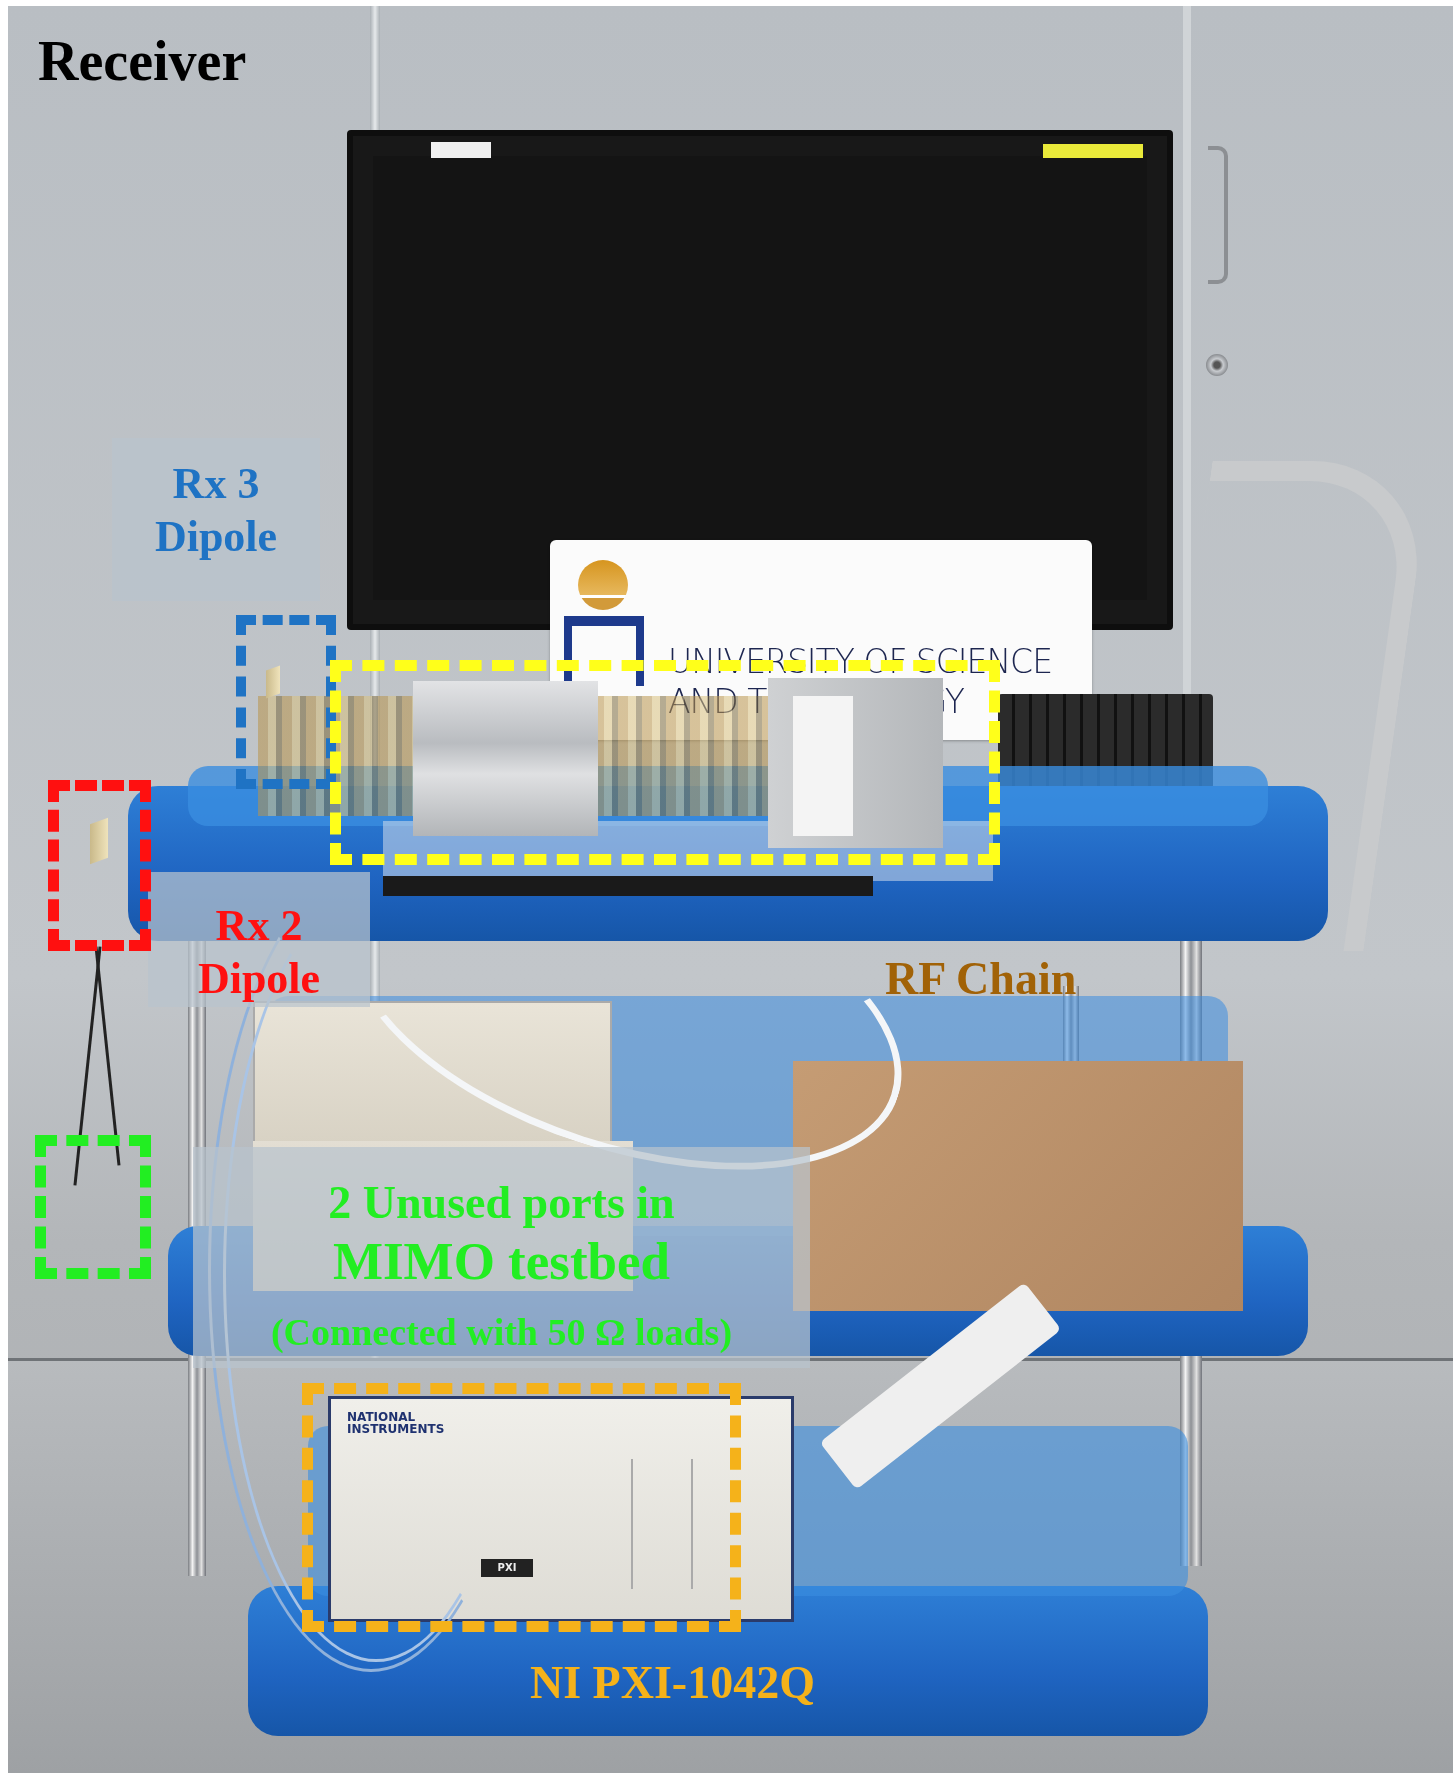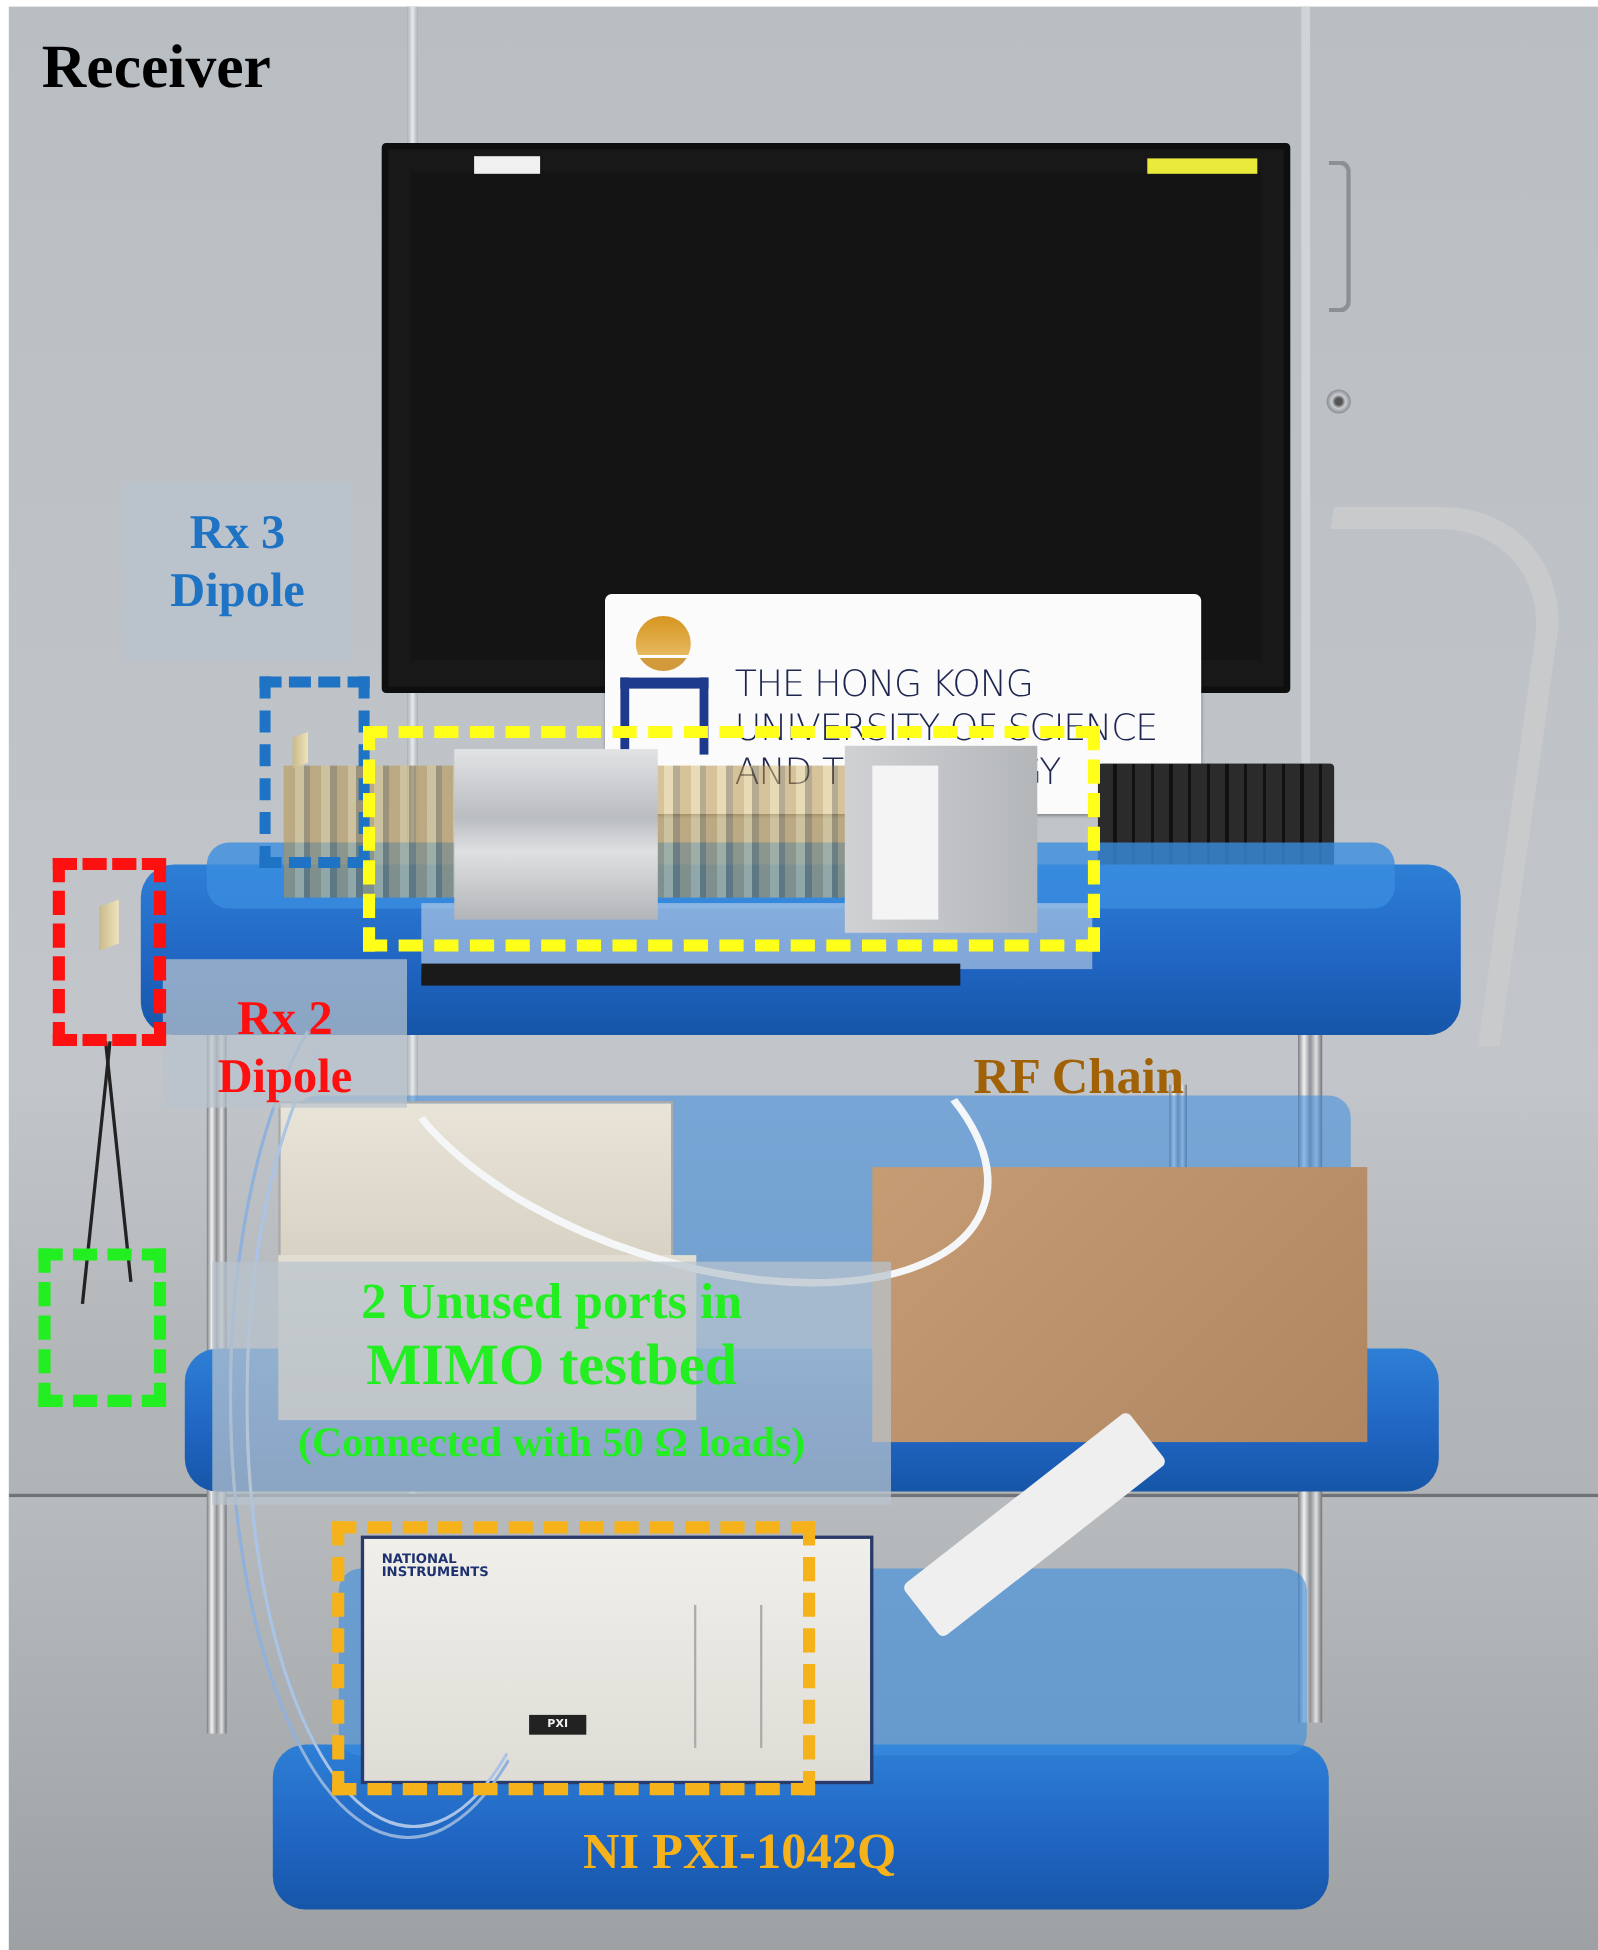--- a/index.html
+++ b/index.html
@@ -74,21 +74,20 @@
   </div>
 
   <div class="abs handle"></div>
   <div class="abs pole" style="left:1172px;top:860px;width:22px;height:700px;"></div>
   <div class="abs pole" style="left:180px;top:930px;width:18px;height:640px;"></div>
   <div class="abs pole" style="left:1055px;top:980px;width:16px;height:360px;"></div>
 
   <div class="abs sign">
     <div class="abs sign-logo-sun"></div>
     <div class="abs sign-logo-m"></div>
-    <div class="abs sign-en" style="top:62px;">THE HONG KONG</div>
     <div class="abs sign-en" style="top:102px;">UNIVERSITY OF SCIENCE</div>
     <div class="abs sign-en" style="top:142px;">AND TECHNOLOGY</div>
   </div>
 
   <div class="abs keyboard"></div>
 
   <div class="abs shelf shelf-top"></div>
   <div class="abs shelf-deck" style="left:180px;top:760px;width:1080px;height:60px;border-radius:20px;"></div>
   <div class="abs shelf shelf-mid"></div>
   <div class="abs shelf-deck" style="left:260px;top:990px;width:960px;height:240px;border-radius:20px;opacity:.55;"></div>
@@ -139,20 +138,20 @@
 <div class="abs label-bg ann-label" style="left:148px;top:872px;width:222px;height:135px;font-size:44px;color:#ff1010;padding-top:28px;box-sizing:border-box;">
   <div>Rx 2</div>
   <div>Dipole</div>
 </div>
 <div class="dash" style="left:48px;top:780px;width:103px;height:171px;border-width:11px;border-color:#ff1010;"></div>
 
 <div class="dash" style="left:330px;top:660px;width:670px;height:205px;border-width:11px;border-color:#ffff1a;"></div>
 <div class="abs ann-label" style="left:885px;top:915px;font-size:46px;color:#a16207;white-space:nowrap;margin-top:36px;">RF Chain</div>
 
 <div class="dash" style="left:35px;top:1135px;width:116px;height:144px;border-width:11px;border-color:#22ee22;"></div>
-<div class="abs label-bg ann-label" style="left:193px;top:1147px;width:617px;height:221px;color:#22ee22;padding-top:8px;box-sizing:border-box;">
+<div class="abs label-bg ann-label" style="left:193px;top:1147px;width:617px;height:221px;color:#22ee22;padding-top:28px;box-sizing:border-box;">
   <div style="font-size:46px;">2 Unused ports in</div>
   <div style="font-size:53px;">MIMO testbed</div>
   <div style="font-size:38px;margin-top:16px;">(Connected with 50 Ω loads)</div>
 </div>
 
 <div class="dash" style="left:302px;top:1383px;width:439px;height:249px;border-width:11px;border-color:#f5b21a;"></div>
 <div class="abs ann-label" style="left:530px;top:1655px;font-size:46px;color:#f5b21a;white-space:nowrap;">NI PXI-1042Q</div>
 
 </body></html>

